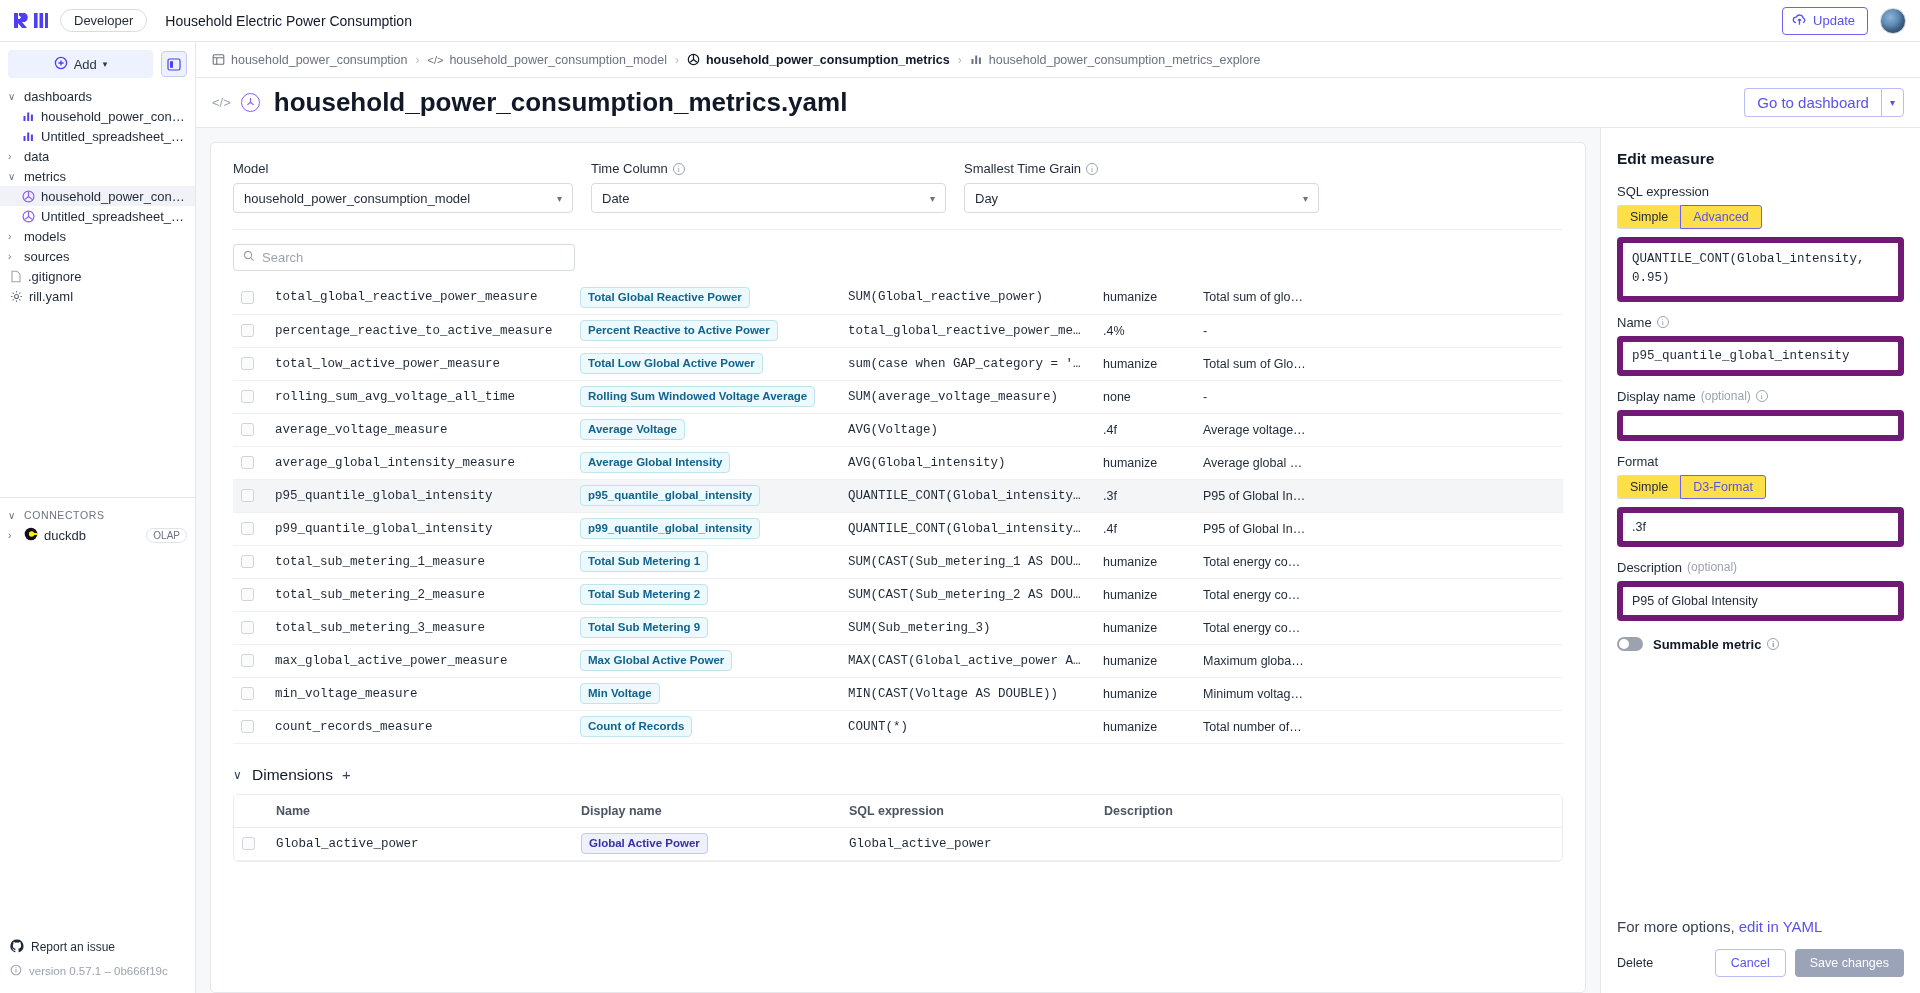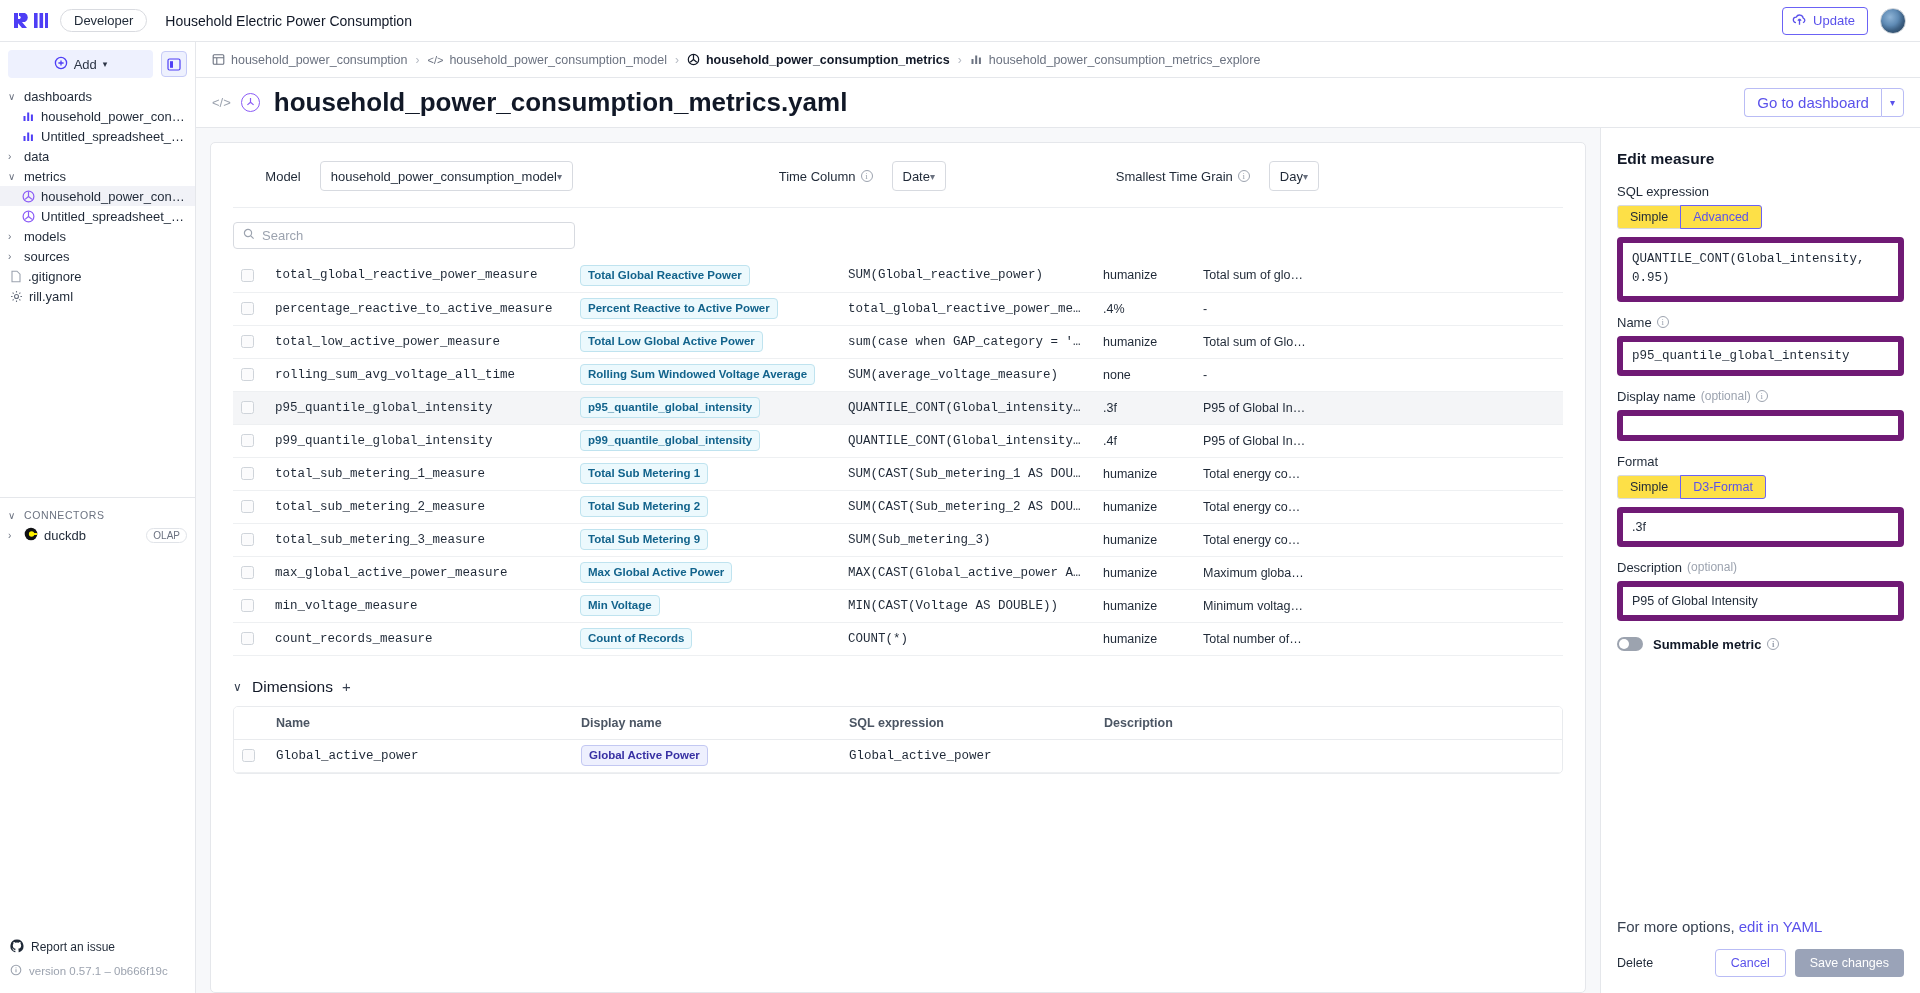--- a/index.html
+++ b/index.html
@@ -112,21 +112,21 @@
   }
 
   .content-scroll { flex: 1; display: flex; overflow: hidden; }
   .editor-col { flex: 1; padding: 14px 14px 0 14px; min-width: 0; overflow: hidden; }
   .card {
     background: #fff; border: 1px solid #e5e7eb; border-radius: 5px;
     height: 100%; overflow: hidden; position: relative;
   }
   .card-top { padding: 18px 22px 0 22px; }
   .fieldrow { display: flex; gap: 18px; }
-  .field { display: flex; flex-direction: row; gap: 19px; justify-content: flex-end; }
+  .field { display: flex; flex-direction: column; gap: 7px; }
   .field.f1 { width: 340px; } .field.f2 { width: 355px; } .field.f3 { width: 355px; }
   .flabel { font-size: 13px; color: #1f2937; display: flex; align-items: center; gap: 5px; }
   .info-i {
     width: 12px; height: 12px; border-radius: 50%; border: 1px solid #9ca3af;
     color: #9ca3af; font-size: 9px; line-height: 10px; text-align: center;
     font-family: "Liberation Serif", serif; display:inline-block;
   }
   .select {
     height: 30px; border: 1px solid #d7dae0; border-radius: 4px; background: #fff;
     display: flex; align-items: center; padding: 0 10px; font-size: 13px; color: #1f2937;
@@ -573,20 +573,56 @@
     <td class="c-sql mono">
                       <span class="ellip">SUM(average_voltage_measure)</span>
                     </td>
     <td class="c-fmt">
                       <span class="ellip">none</span>
                     </td>
     <td class="c-desc">
                       <span class="ellip">-</span>
                     </td>
   </tr>
+  <tr class="">
+    <td class="c-chk">
+                      <div class="chk"></div>
+                    </td>
+    <td class="c-name mono">
+                      <span class="ellip">average_voltage_measure</span>
+                    </td>
+    <td class="c-disp"><span class="tag">Average Voltage</span></td>
+    <td class="c-sql mono">
+                      <span class="ellip">AVG(Voltage)</span>
+                    </td>
+    <td class="c-fmt">
+                      <span class="ellip">.4f</span>
+                    </td>
+    <td class="c-desc">
+                      <span class="ellip">Average voltage…</span>
+                    </td>
+  </tr>
+  <tr class="">
+    <td class="c-chk">
+                      <div class="chk"></div>
+                    </td>
+    <td class="c-name mono">
+                      <span class="ellip">average_global_intensity_measure</span>
+                    </td>
+    <td class="c-disp"><span class="tag">Average Global Intensity</span></td>
+    <td class="c-sql mono">
+                      <span class="ellip">AVG(Global_intensity)</span>
+                    </td>
+    <td class="c-fmt">
+                      <span class="ellip">humanize</span>
+                    </td>
+    <td class="c-desc">
+                      <span class="ellip">Average global …</span>
+                    </td>
+  </tr>
   <tr class="hl">
     <td class="c-chk">
                       <div class="chk"></div>
                     </td>
     <td class="c-name mono">
                       <span class="ellip">p95_quantile_global_intensity</span>
                     </td>
     <td class="c-disp"><span class="tag">p95_quantile_global_intensity</span></td>
     <td class="c-sql mono">
                       <span class="ellip">QUANTILE_CONT(Global_intensity, 0.9…</span>

